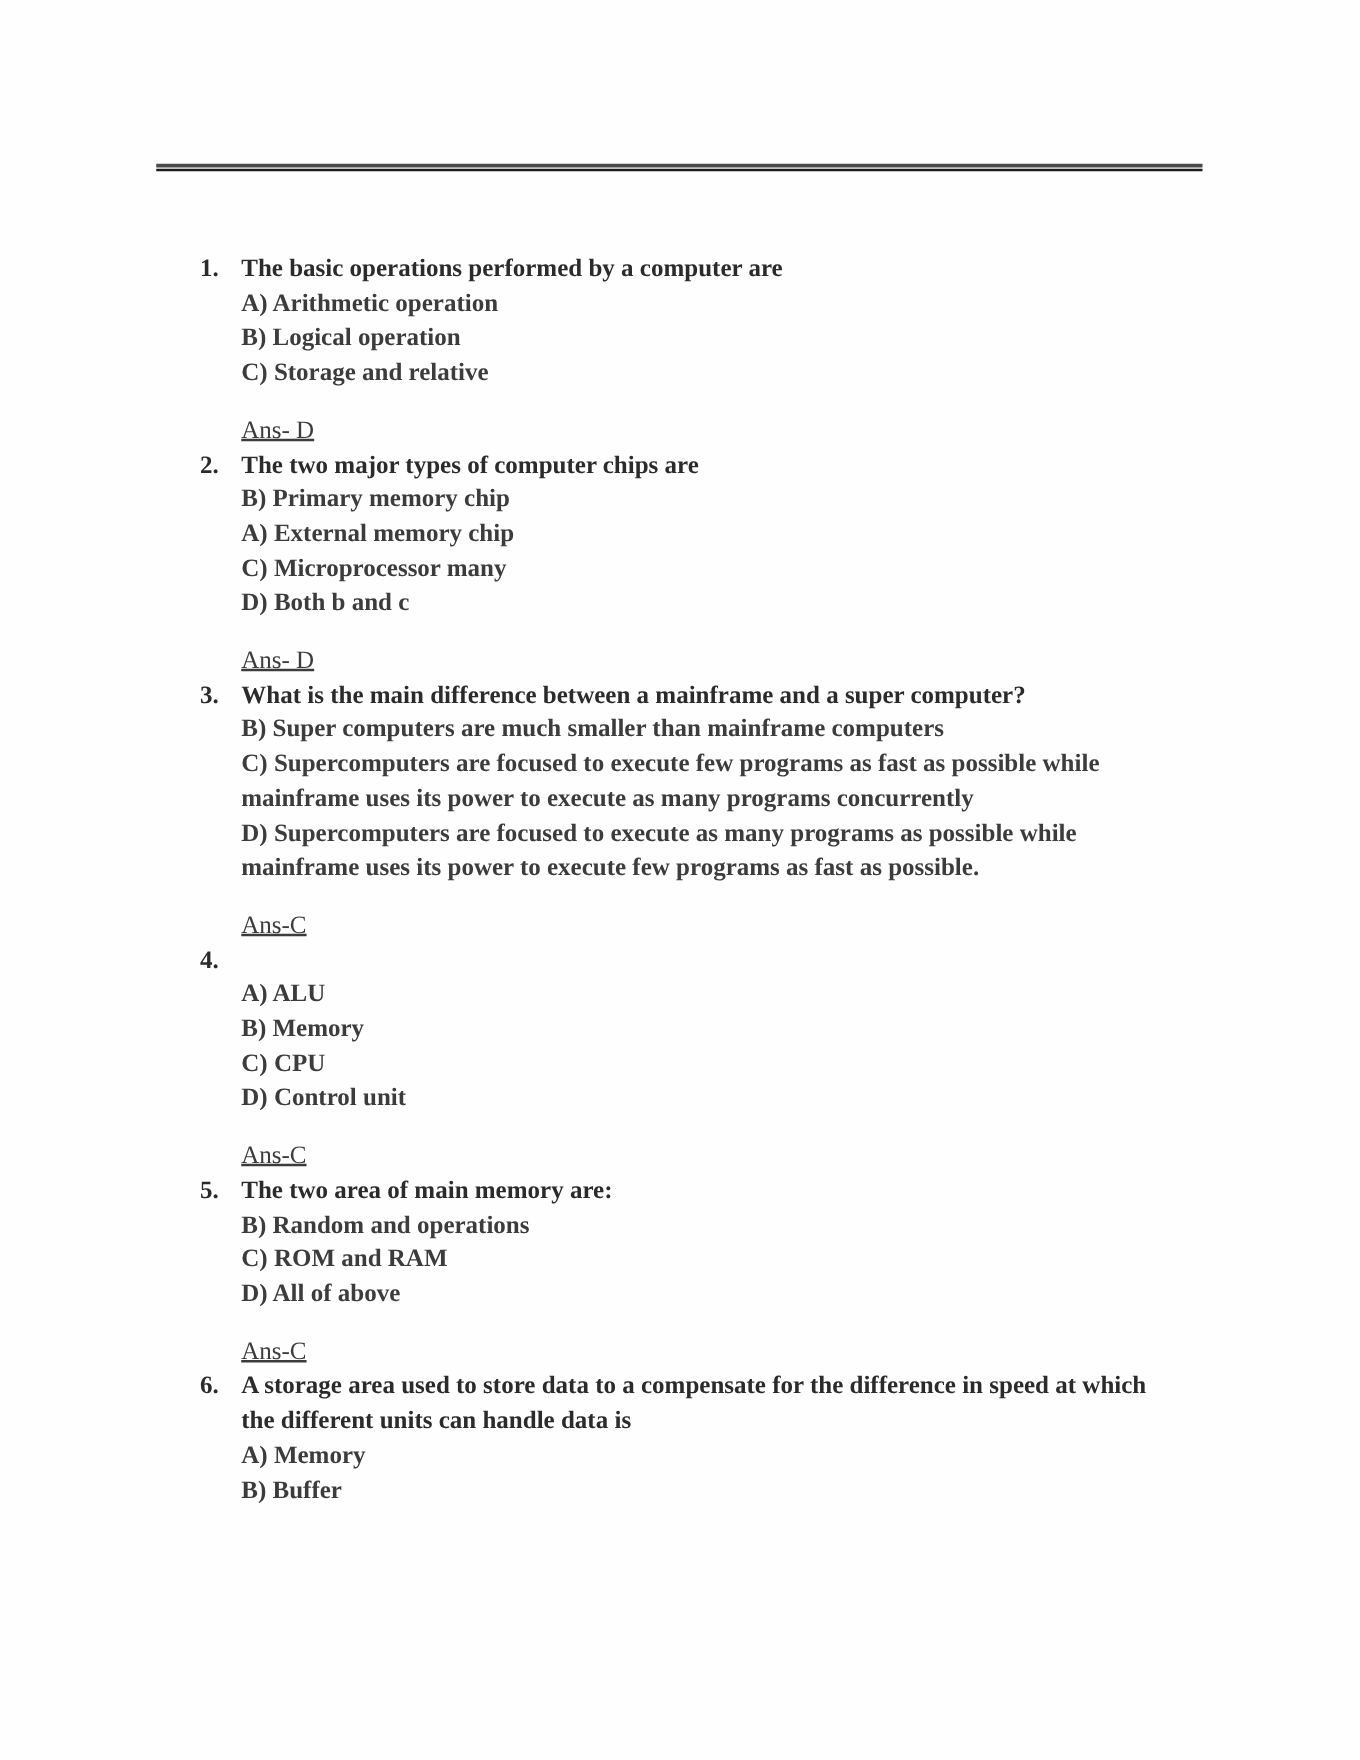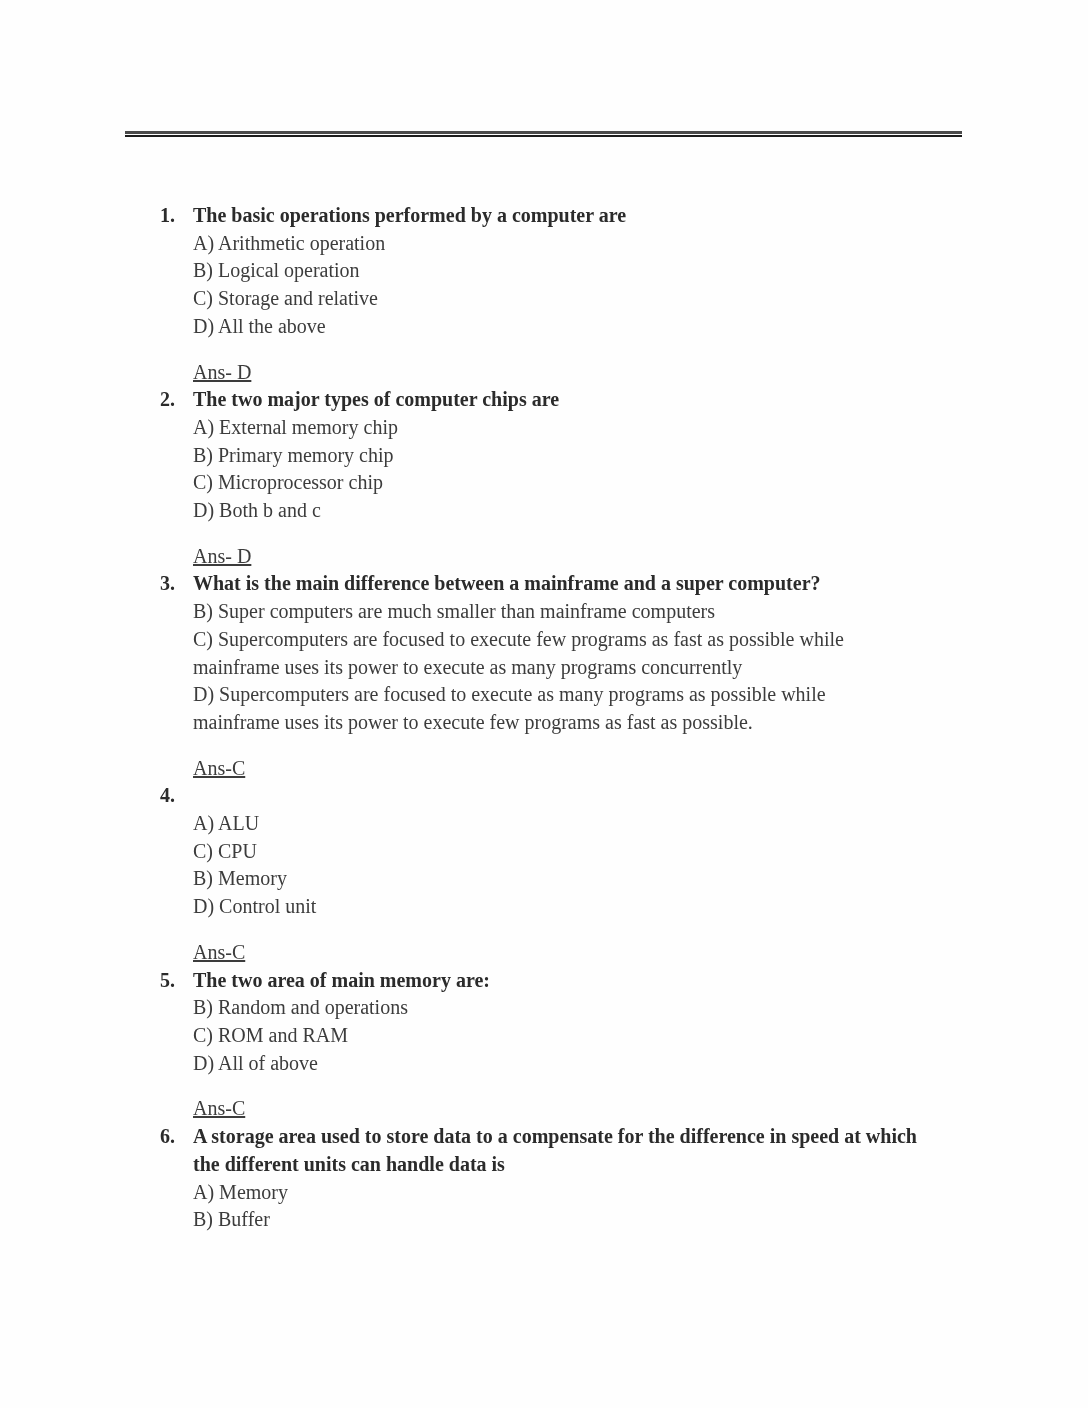--- a/index.html
+++ b/index.html
@@ -42,20 +42,21 @@
   .q-num {
     flex: 0 0 33px;
     width: 33px;
   }
   .q-text {
     white-space: pre-line;
   }
   .q-options .option {
     padding-left: 33px;
     white-space: pre-line;
+    font-weight: bold;
   }
   .q-answer {
     padding-left: 33px;
     margin-top: 18px;
     text-decoration: underline;
   }
 </style>
 </head>
 <body>
 
@@ -64,34 +65,33 @@
   <div class="quiz" id="quiz">
   <div class="question">
     <div class="q-head">
       <span class="q-num">1.</span>
       <span class="q-text">The basic operations performed by a computer are</span>
     </div>
     <div class="q-options">
           <div class="option">A) Arithmetic operation</div>
           <div class="option">B) Logical operation</div>
           <div class="option">C) Storage and relative</div>
-          <div class="option">D) All the above</div>
         </div>
     <div class="q-answer">Ans- D</div>
   </div>
 
   <div class="question">
     <div class="q-head">
       <span class="q-num">2.</span>
       <span class="q-text">The two major types of computer chips are</span>
     </div>
     <div class="q-options">
+          <div class="option">B) Primary memory chip</div>
           <div class="option">A) External memory chip</div>
-          <div class="option">B) Primary memory chip</div>
-          <div class="option">C) Microprocessor chip</div>
+          <div class="option">C) Microprocessor many</div>
           <div class="option">D) Both b and c</div>
         </div>
     <div class="q-answer">Ans- D</div>
   </div>
 
   <div class="question">
     <div class="q-head">
       <span class="q-num">3.</span>
       <span class="q-text">What is the main difference between a mainframe and a super computer?</span>
     </div>
@@ -104,22 +104,22 @@
         </div>
     <div class="q-answer">Ans-C</div>
   </div>
 
   <div class="question">
     <div class="q-head">
       <span class="q-num">4.</span>
     </div>
     <div class="q-options">
           <div class="option">A) ALU</div>
+          <div class="option">B) Memory</div>
           <div class="option">C) CPU</div>
-          <div class="option">B) Memory</div>
           <div class="option">D) Control unit</div>
         </div>
     <div class="q-answer">Ans-C</div>
   </div>
 
   <div class="question">
     <div class="q-head">
       <span class="q-num">5.</span>
       <span class="q-text">The two area of main memory are:</span>
     </div>

